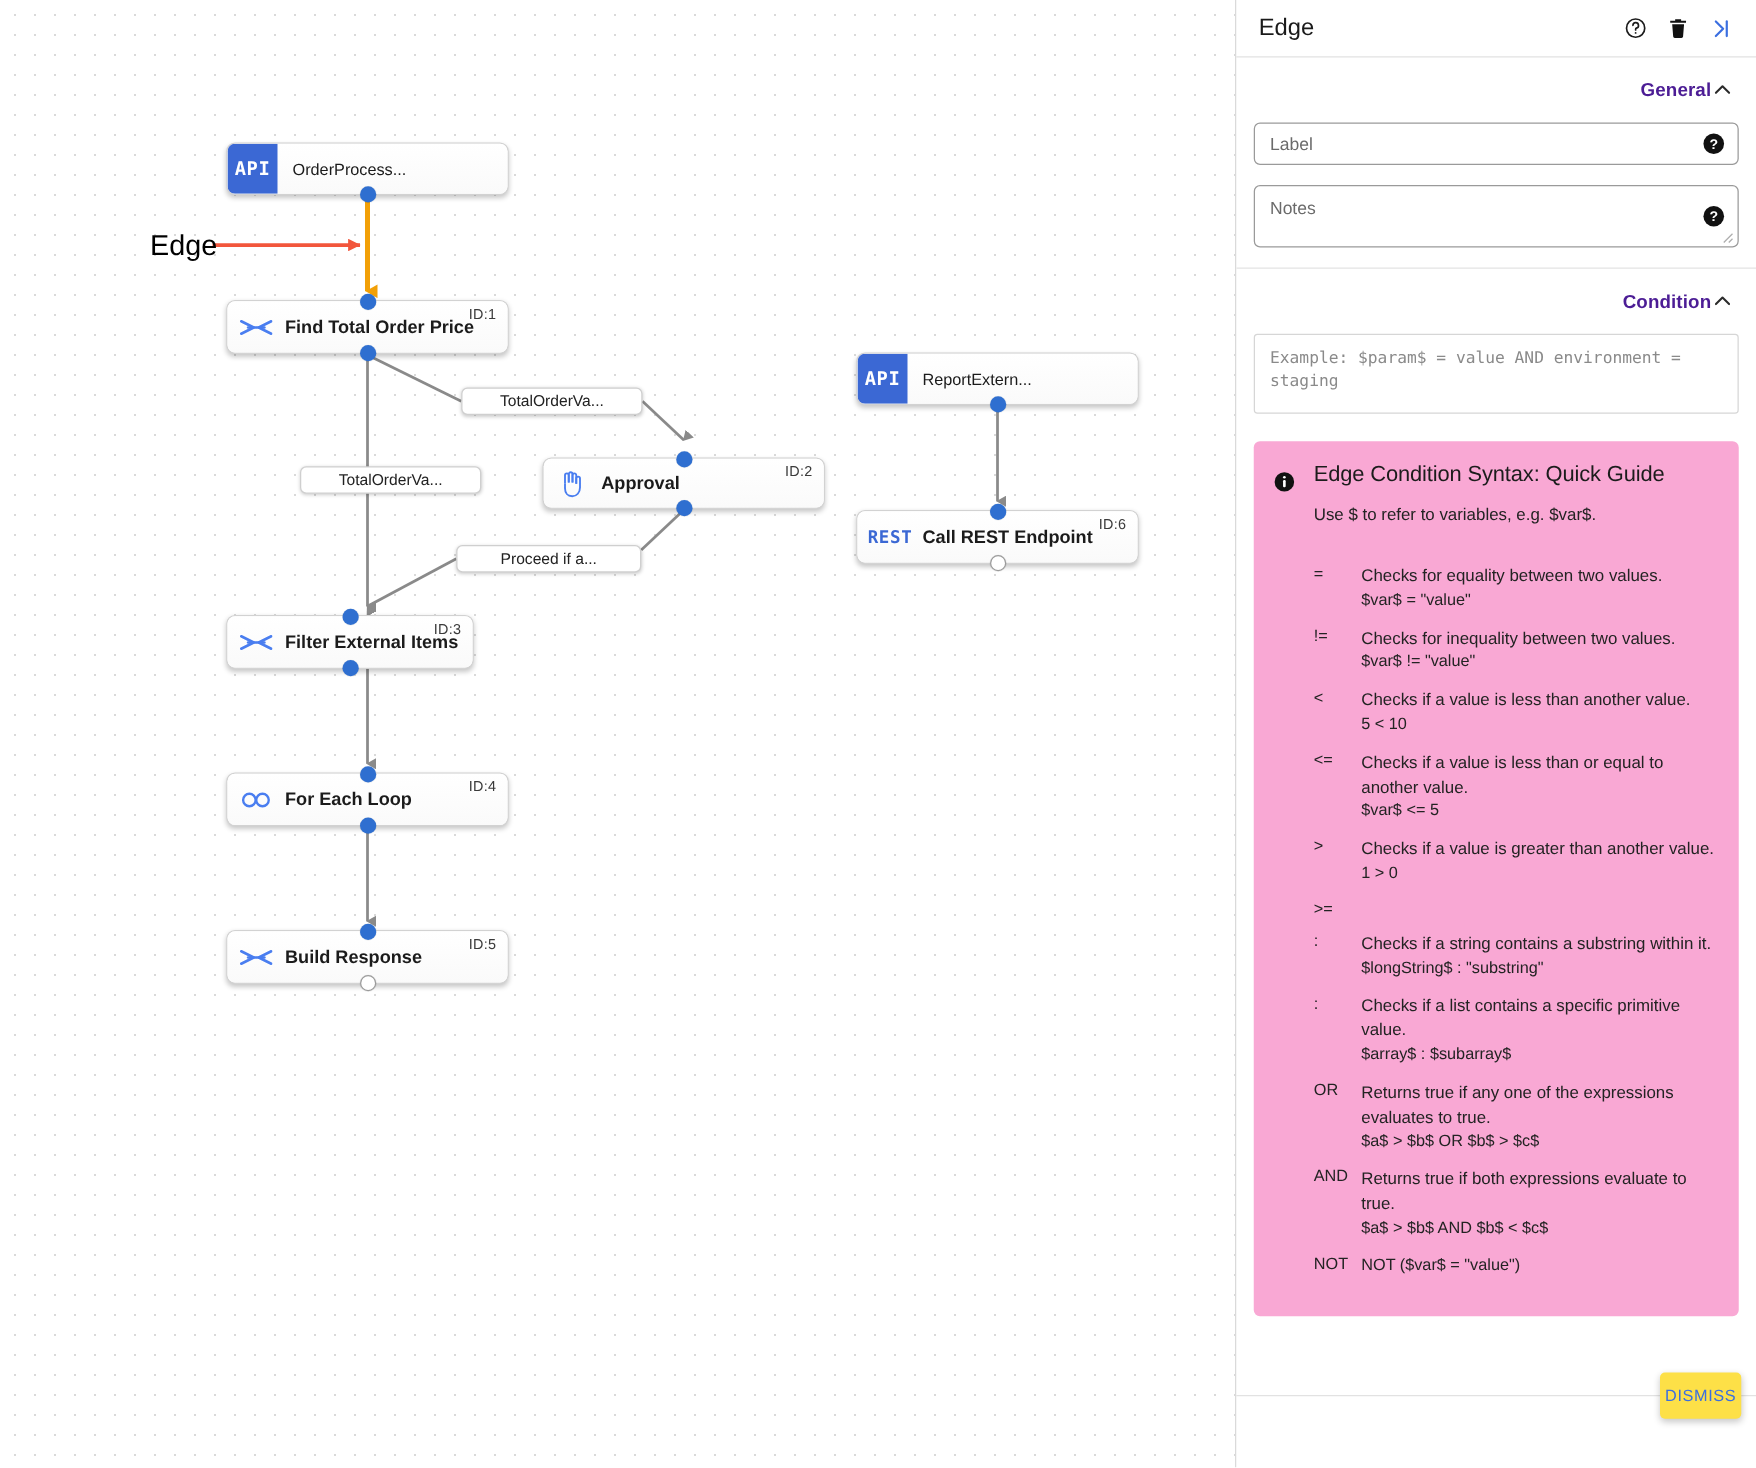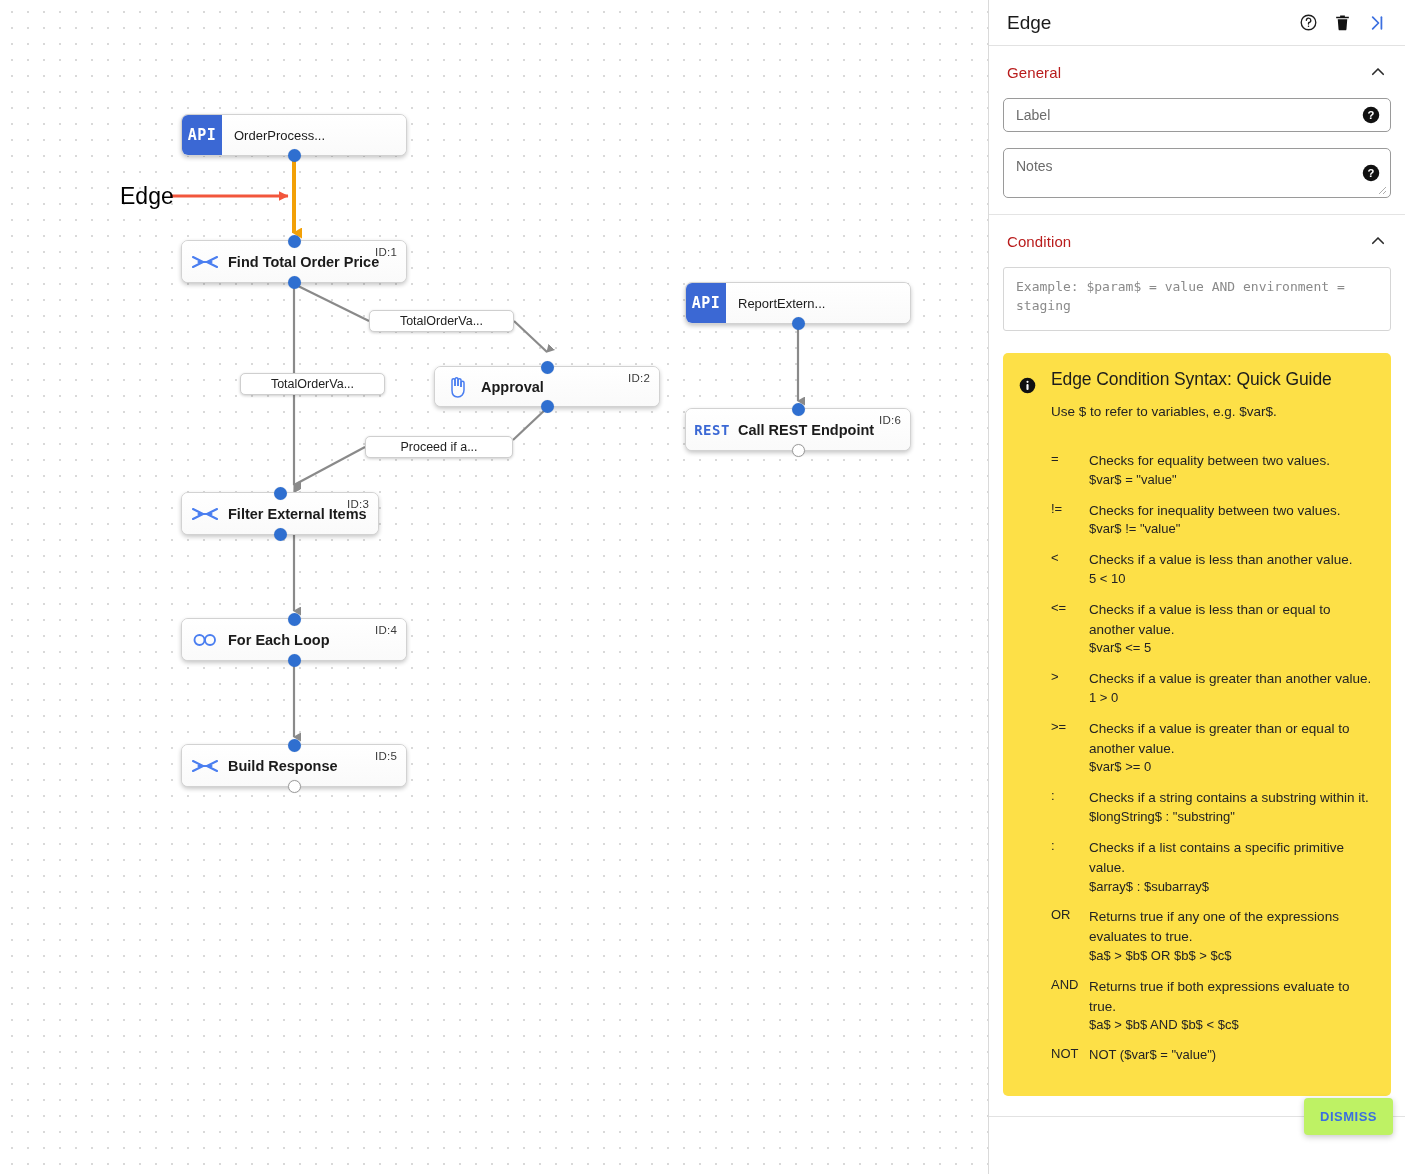--- a/index.html
+++ b/index.html
@@ -114,21 +114,21 @@
     cursor: pointer; margin-left: 4px;
   }
 
   .panel-scroll { flex: 1; overflow: hidden; }
 
   .section { padding: 0 14px; }
   .section-head {
     display: flex; align-items: center;
     height: 52px; padding: 0 4px;
   }
-  .section-head .t { font-size: 15px; font-weight: 400; color: #b91c1c; flex: 1; letter-spacing: .1px; }
+  .section-head .t { font-size: 15px; font-weight: 700; color: #4c1d95; flex: 1; letter-spacing: .1px; text-align: right; }
   .chev { width: 18px; height: 18px; color: #333; }
 
   .field {
     border: 1px solid #9a9a9a;
     border-radius: 5px;
     position: relative;
     background: #fff;
     margin-bottom: 16px;
   }
   .field.one { height: 34px; display: flex; align-items: center; }
@@ -155,21 +155,21 @@
     border-radius: 3px;
     height: 64px;
     padding: 10px 12px;
     font-family: "DejaVu Sans Mono", "Liberation Mono", monospace;
     font-size: 13px; color: #8a8a8a; line-height: 1.45;
     background: #fff;
     margin-bottom: 22px;
   }
 
   .guide {
-    background: #fde047;
+    background: #f9a8d4;
     border-radius: 5px;
     padding: 16px 18px 20px 16px;
     display: flex;
     gap: 14px;
   }
   .guide-ico { flex: 0 0 18px; padding-top: 8px; }
   .guide-body { flex: 1; }
   .guide-title { font-size: 17.5px; color: #1c1c1c; margin-bottom: 14px; letter-spacing: -.1px; }
   .guide-intro { font-size: 13.5px; color: #232323; margin-bottom: 32px; }
   .op-row { display: flex; margin-bottom: 11px; }
@@ -180,27 +180,27 @@
   .op-txt { flex: 1; font-size: 13.5px; color: #232323; line-height: 1.46; }
   .op-ex { font-size: 13px; color: #232323; line-height: 1.46; }
 
   .panel-footer {
     height: 58px; flex: 0 0 58px;
     border-top: 1px solid #e2e2e2;
     position: relative;
   }
   .dismiss-btn {
     position: absolute; right: 12px; top: -19px;
-    background: #bef264;
+    background: #fde047;
     border: none;
     border-radius: 4px;
     box-shadow: 0 2px 6px rgba(0,0,0,.22);
     color: #3b6fe0;
-    font-size: 13px; font-weight: 700; letter-spacing: .5px;
-    padding: 11px 16px;
+    font-size: 13px; font-weight: 400; letter-spacing: .5px;
+    padding: 11px 4px;
     cursor: pointer;
     font-family: "Liberation Sans", sans-serif;
   }
 </style>
 </head>
 <body>
 
 <div id="app">
 
   <div id="canvas">
@@ -461,24 +461,20 @@
                 </div>
                 <div class="op-row">
                   <div class="op-sym">&gt;</div>
                   <div style="flex:1">
                     <div class="op-txt">Checks if a value is greater than another value.</div>
                     <div class="op-ex">1 &gt; 0</div>
                   </div>
                 </div>
                 <div class="op-row">
                   <div class="op-sym">&gt;=</div>
-                  <div style="flex:1">
-                    <div class="op-txt">Checks if a value is greater than or equal to another value.</div>
-                    <div class="op-ex">$var$ &gt;= 0</div>
-                  </div>
                 </div>
                 <div class="op-row">
                   <div class="op-sym">:</div>
                   <div style="flex:1">
                     <div class="op-txt">Checks if a string contains a substring within it.</div>
                     <div class="op-ex">$longString$ : "substring"</div>
                   </div>
                 </div>
                 <div class="op-row">
                   <div class="op-sym">:</div>

